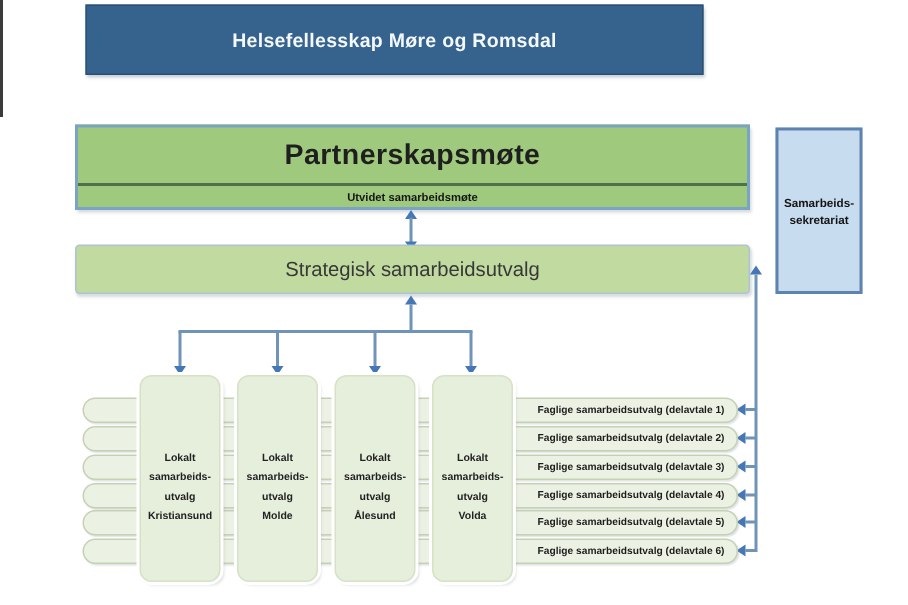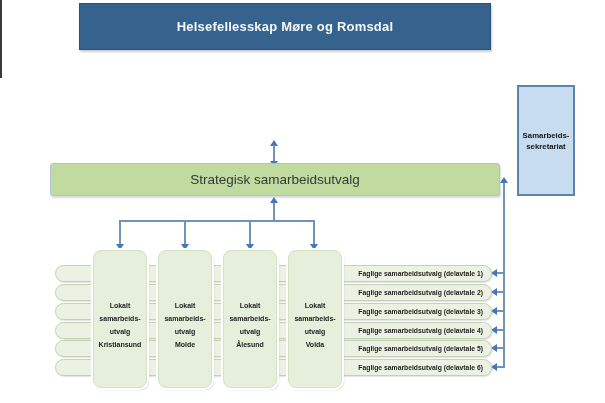--- a/index.html
+++ b/index.html
@@ -4,21 +4,21 @@
 <style>
   html,body{margin:0;padding:0;background:#ffffff;}
   .stage{
     position:relative;width:605px;height:403px;background:#ffffff;
     font-family:"Liberation Sans",sans-serif;overflow:hidden;
   }
   .abs{position:absolute;box-sizing:border-box;}
 
   
   .banner{
-    left:79px;top:3px;width:412px;height:47px;
+    left:57px;top:3px;width:412px;height:47px;
     background:#35638e;border:1px solid #2b5174;
     display:flex;align-items:center;justify-content:center;
     box-shadow:1px 2px 2px rgba(100,115,130,.35);
   }
   .banner span{color:#f4f8fb;font-size:13px;font-weight:600;letter-spacing:.2px;}
 
   
   .edge-mark{left:0;top:0;width:2px;height:78px;background:#3b3b3b;}
 
   
@@ -78,20 +78,28 @@
 <body>
 
 <div class="stage">
 
   <div class="abs edge-mark"></div>
 
   <div class="abs banner">
     <span>Helsefellesskap Møre og Romsdal</span>
   </div>
 
+  <div class="abs partner">
+    <div class="partner-main">
+      <span>Partnerskapsmøte</span>
+    </div>
+    <div class="partner-band">
+      <span>Utvidet samarbeidsmøte</span>
+    </div>
+  </div>
 
   <div class="abs ah-up" style="left:270px;top:140px;"></div>
   <div class="abs line" style="left:273px;top:145px;width:2px;height:17px;"></div>
   <div class="abs ah-down" style="left:270px;top:161px;"></div>
 
   <div class="abs strategic">
     <span>Strategisk samarbeidsutvalg</span>
   </div>
 
   <div class="abs secretariat">

